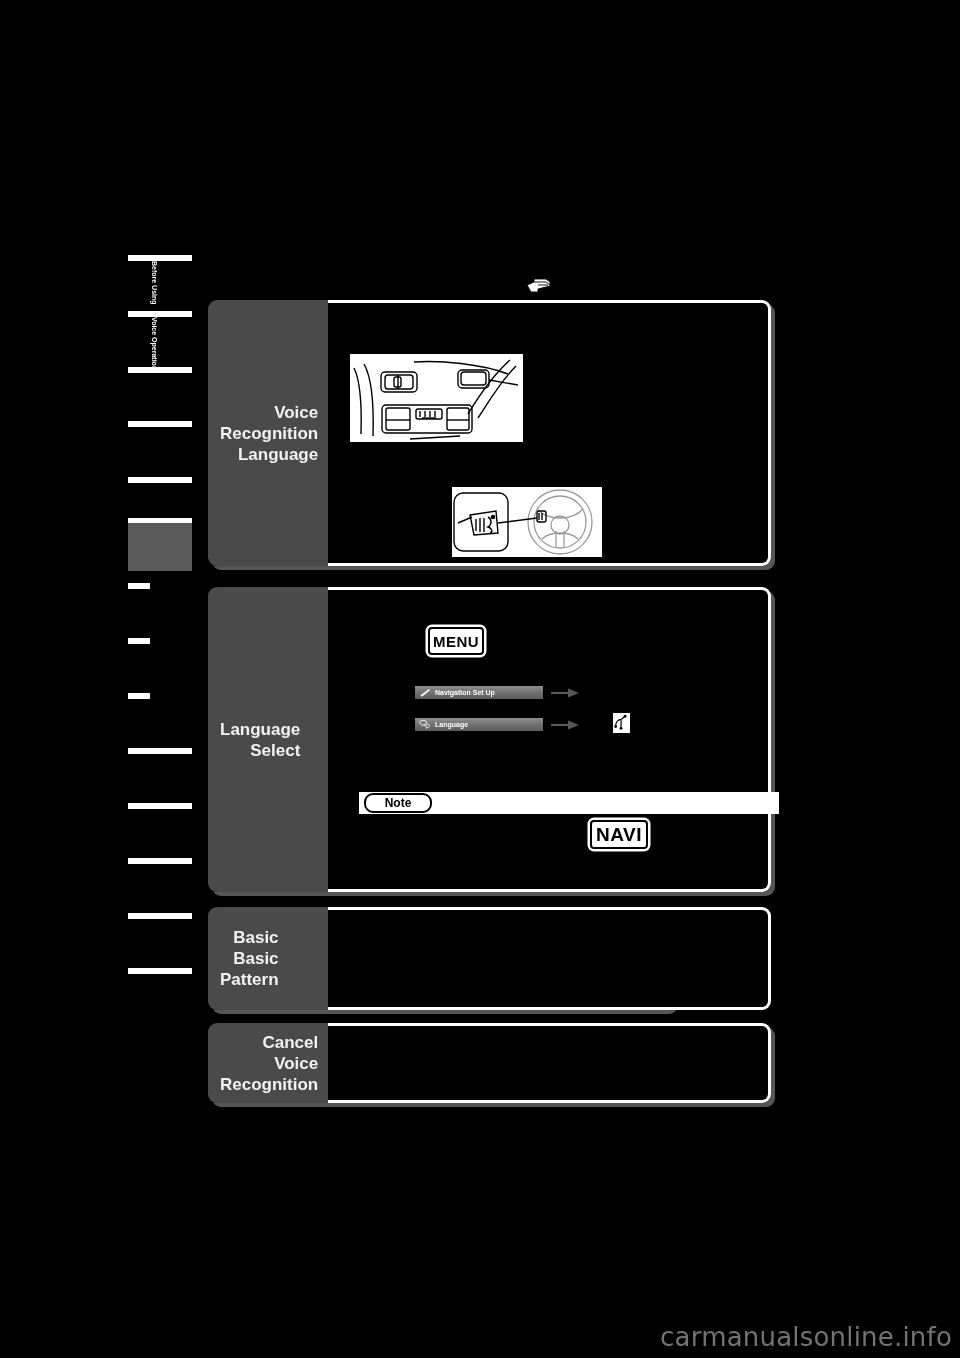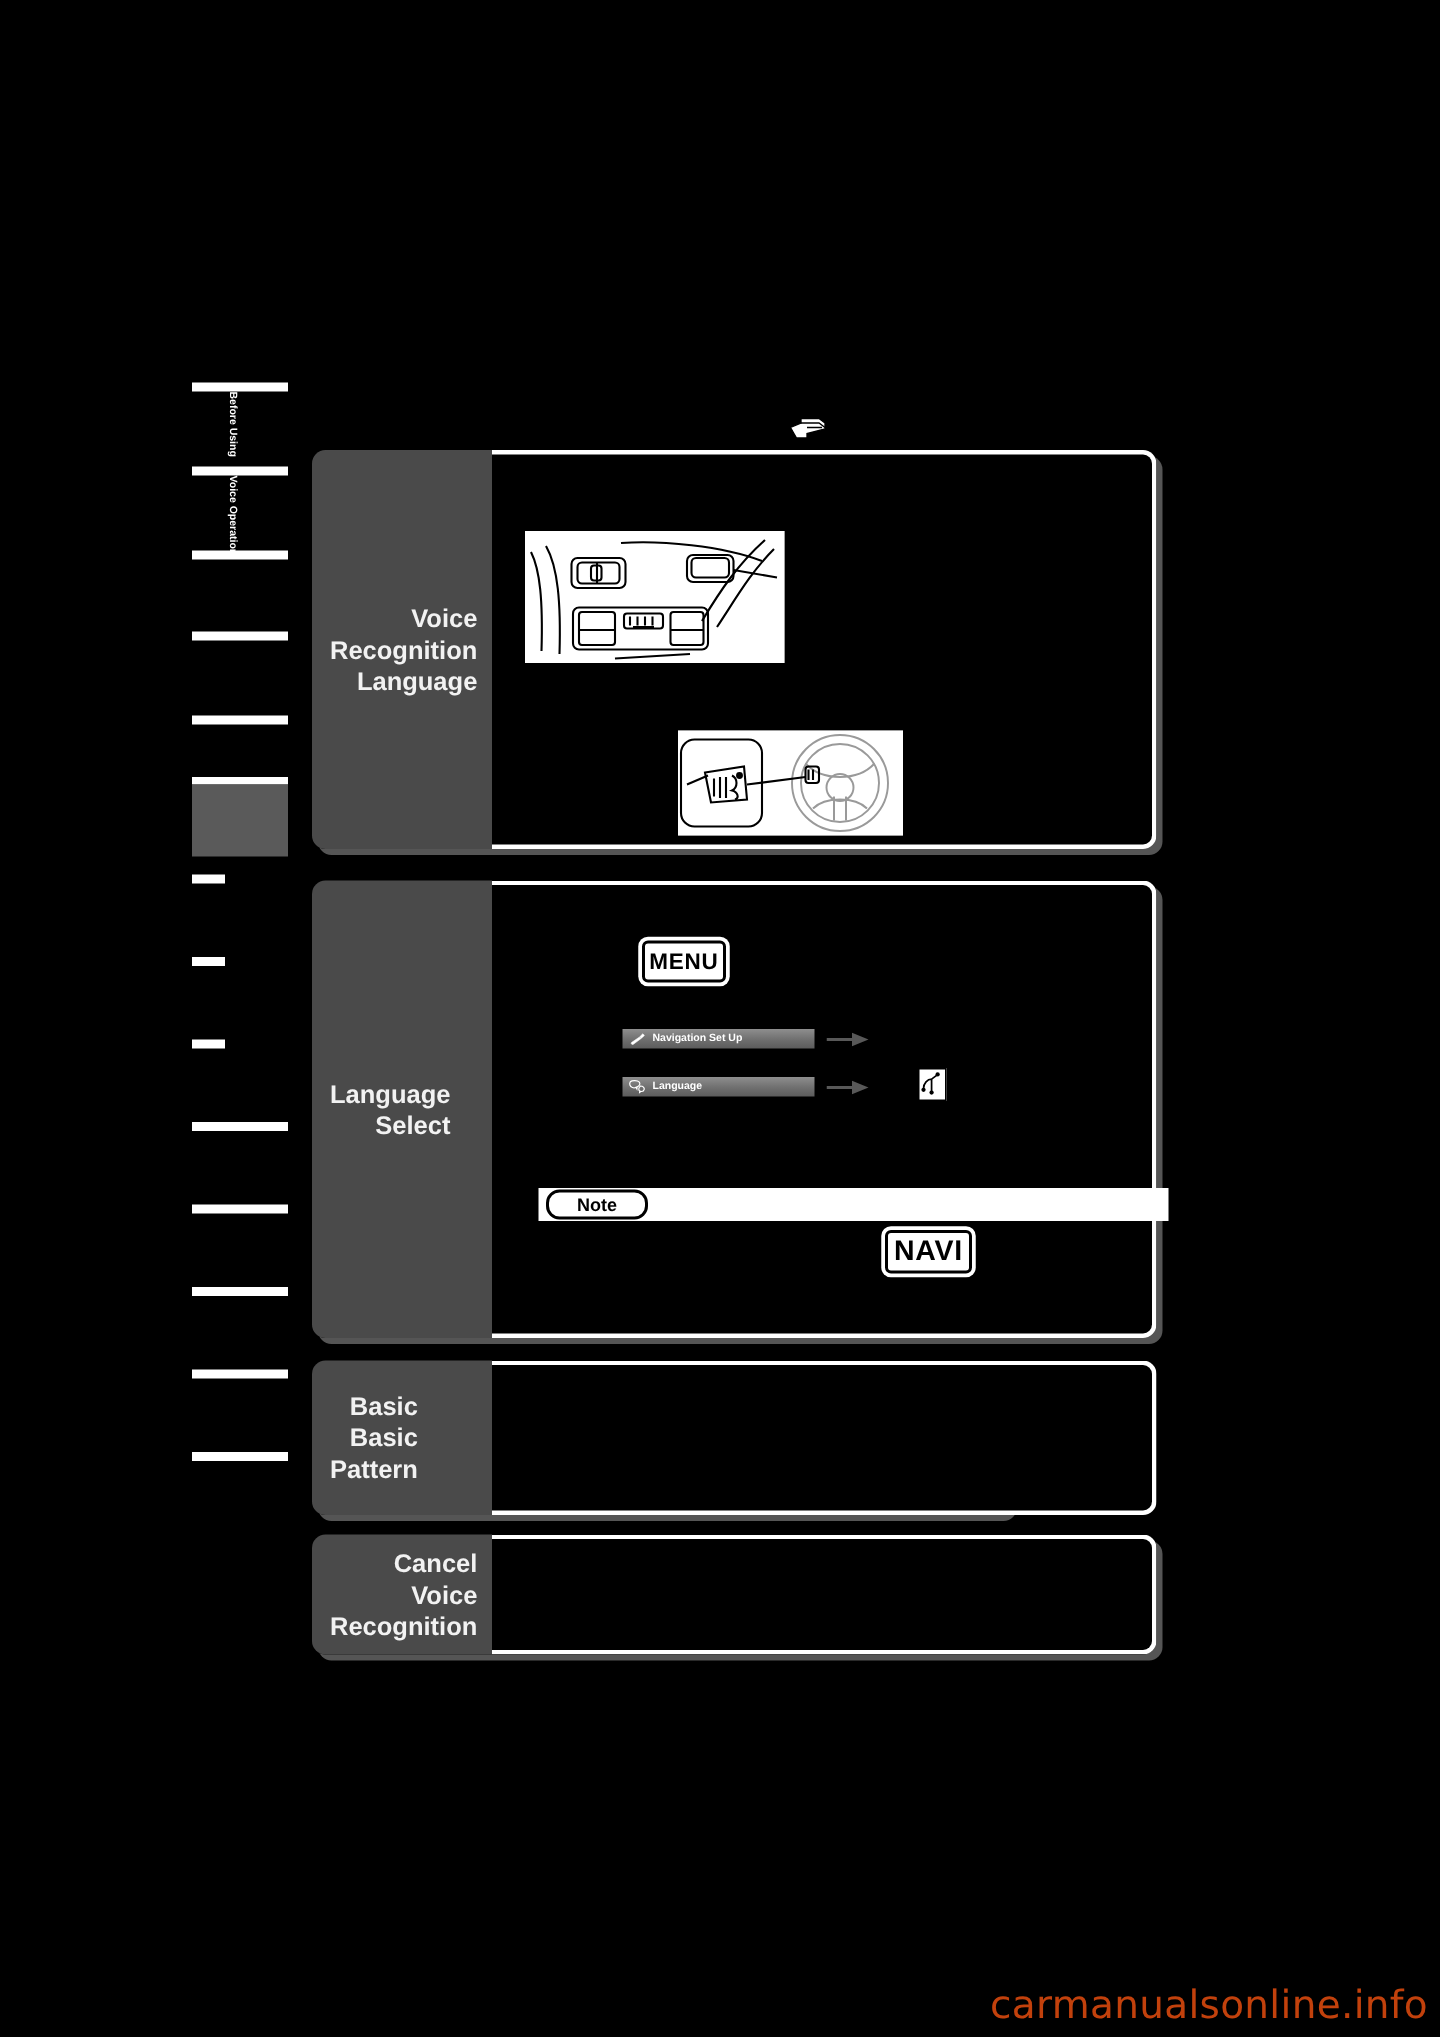--- a/index.html
+++ b/index.html
@@ -230,21 +230,21 @@
     align-items: center;
     justify-content: center;
   }
 
   
   #watermark {
     position: absolute;
     right: 8px;
     bottom: 6px;
     font-size: 26px;
-    color: #c2410c;
+    color: #737373;
     letter-spacing: 0.2px;
     font-family: "DejaVu Sans", sans-serif;
   }
 </style>
 </head>
 <body>
 
 <div id="page-sheet">
 
   <div id="tab-rail">

